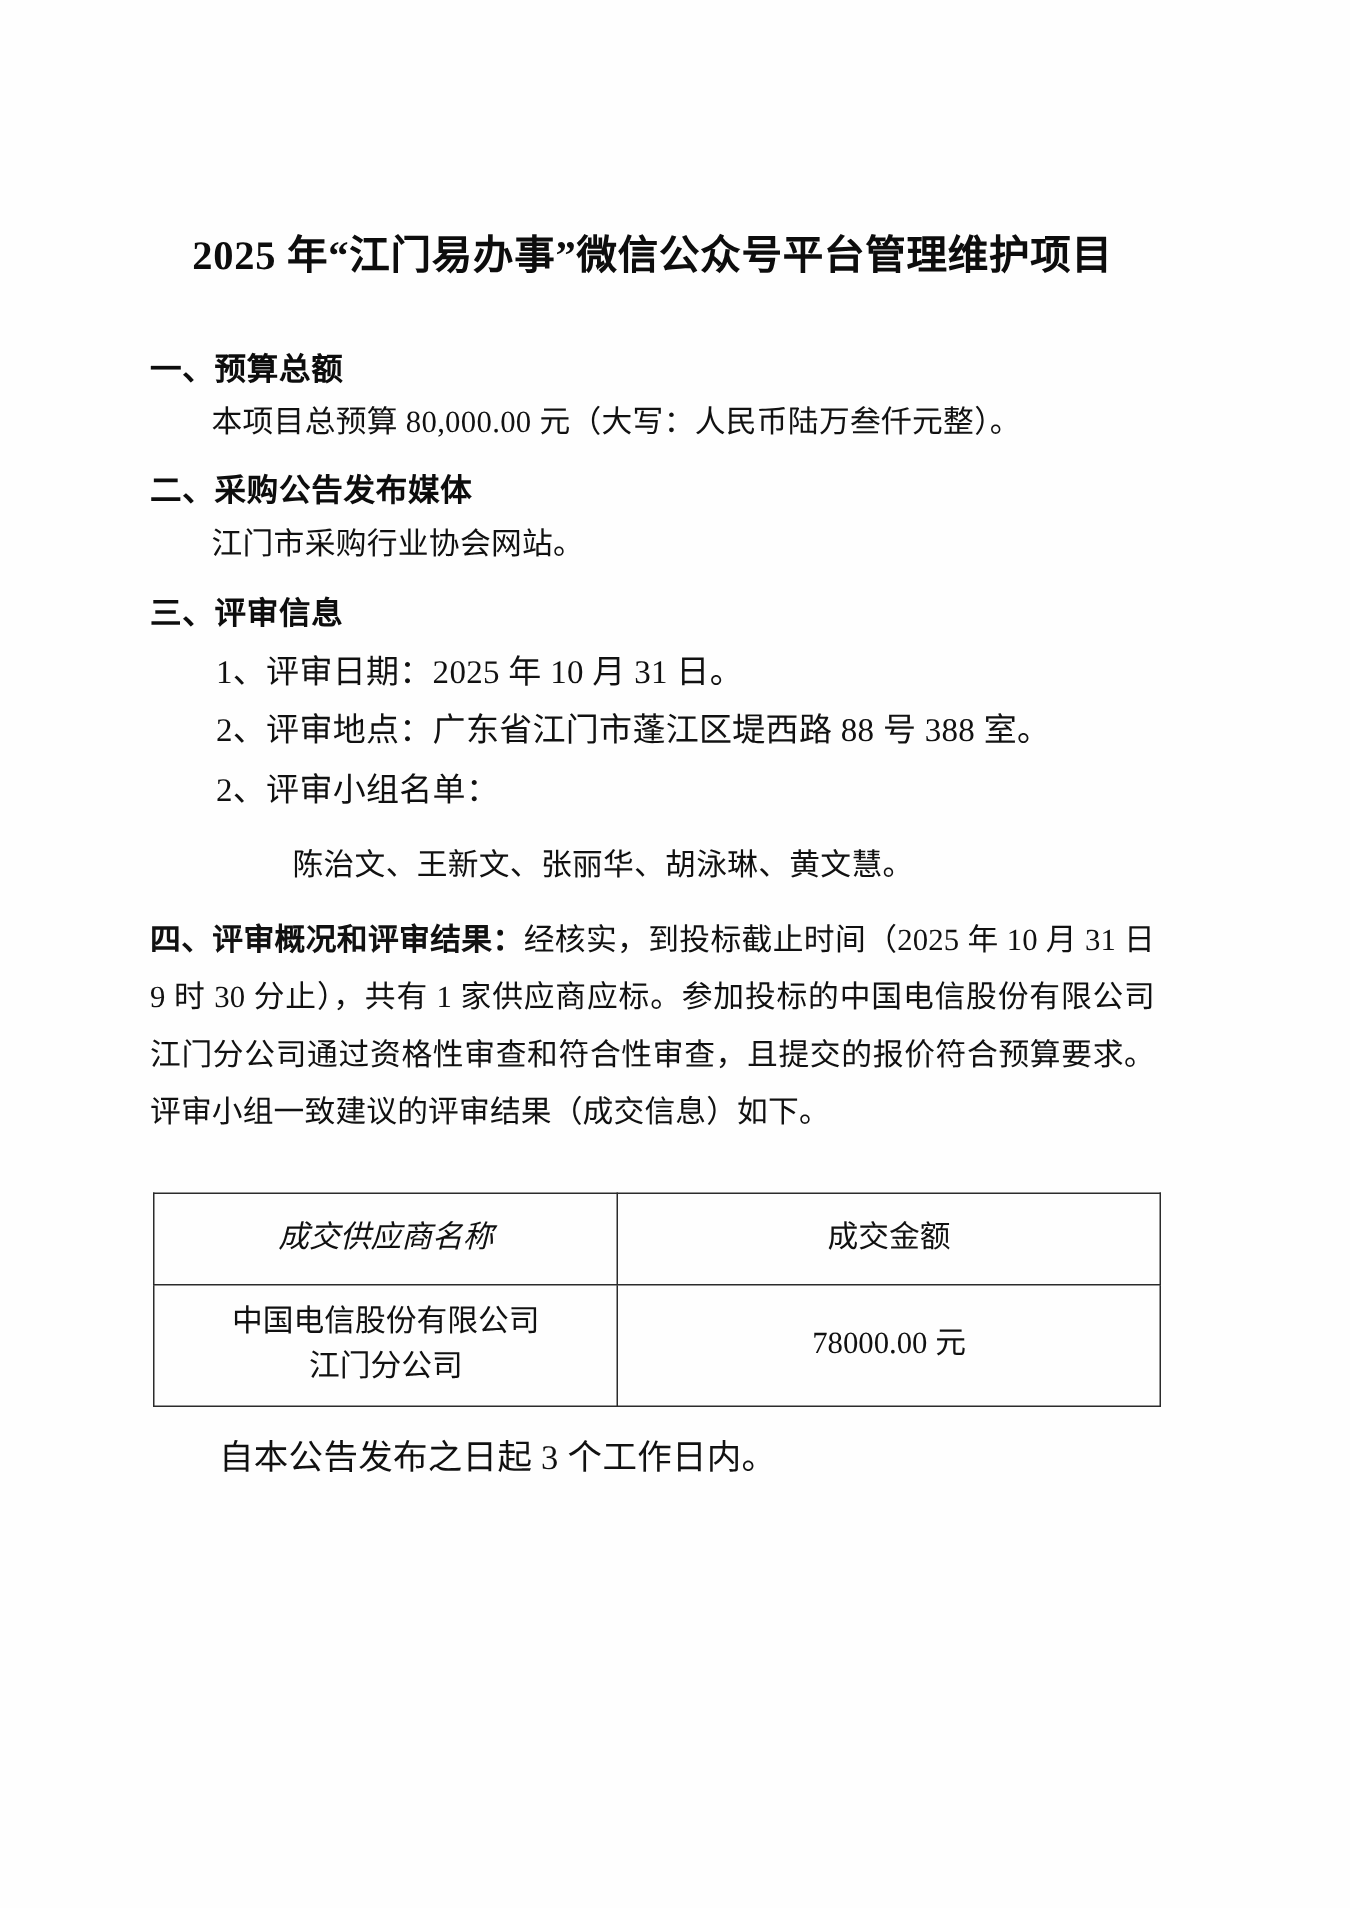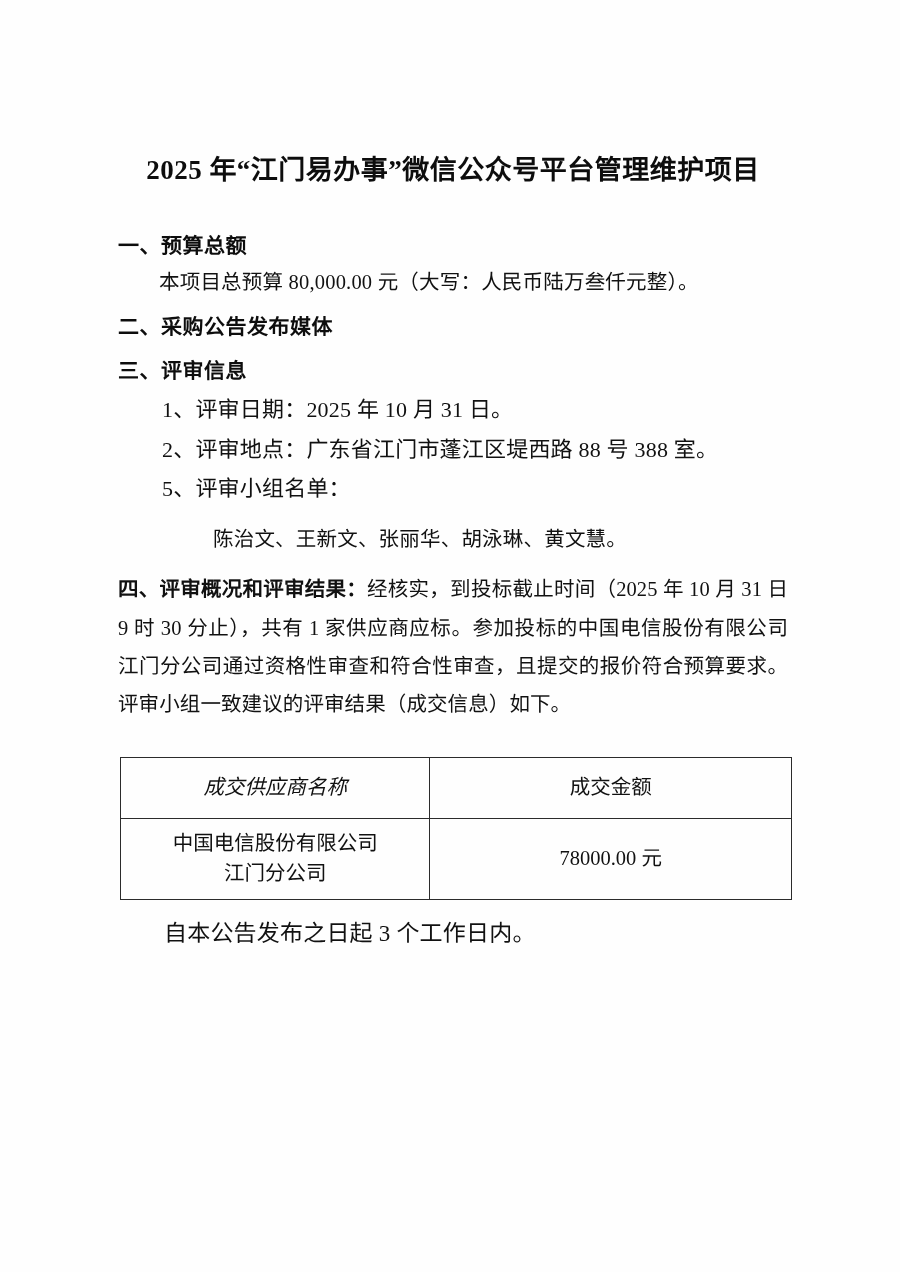--- a/index.html
+++ b/index.html
@@ -18,21 +18,21 @@
   .page {
     width: 900px;
     height: 1272px;
     box-sizing: border-box;
     padding: 0;
     position: relative;
     background: #fefefe;
   }
   .content {
     position: absolute;
-    left: 118px;
+    left: 100px;
     top: 150px;
     width: 670px;
   }
   .doc-title {
     text-align: center;
     font-size: 27px;
     font-weight: bold;
     line-height: 1.5;
     letter-spacing: 0.5px;
     margin: 0 0 38px 0;
@@ -122,25 +122,26 @@
   <div class="content">
 
     <h1 class="doc-title">
       <span>2025 年“江门易办事”微信公众号平台管理维护项目</span>
     </h1>
 
     <div class="section-head">一、预算总额</div>
     <p class="para">本项目总预算 80,000.00 元（大写：人民币陆万叁仟元整）。</p>
 
     <div class="section-head">二、采购公告发布媒体</div>
+    <p class="para">江门市采购行业协会网站。</p>
 
     <div class="section-head">三、评审信息</div>
     <p class="para-item">1、评审日期：2025 年 10 月 31 日。</p>
     <p class="para-item">2、评审地点：广东省江门市蓬江区堤西路 88 号 388 室。</p>
-    <p class="para-item">5、评审小组名单：</p>
+    <p class="para-item">2、评审小组名单：</p>
     <p class="para-sub">陈治文、王新文、张丽华、胡泳琳、黄文慧。</p>
 
     <p class="block-para">
       <span class="lead">四、评审概况和评审结果：</span><span>经核实，到投标截止时间（2025 年 10 月 31 日 9 时 30 分止），共有 1 家供应商应标。参加投标的中国电信股份有限公司江门分公司通过资格性审查和符合性审查，且提交的报价符合预算要求。评审小组一致建议的评审结果（成交信息）如下。</span>
     </p>
 
     <table class="result">
       <thead>
         <tr>
           <th class="col-a">成交供应商名称</th>

